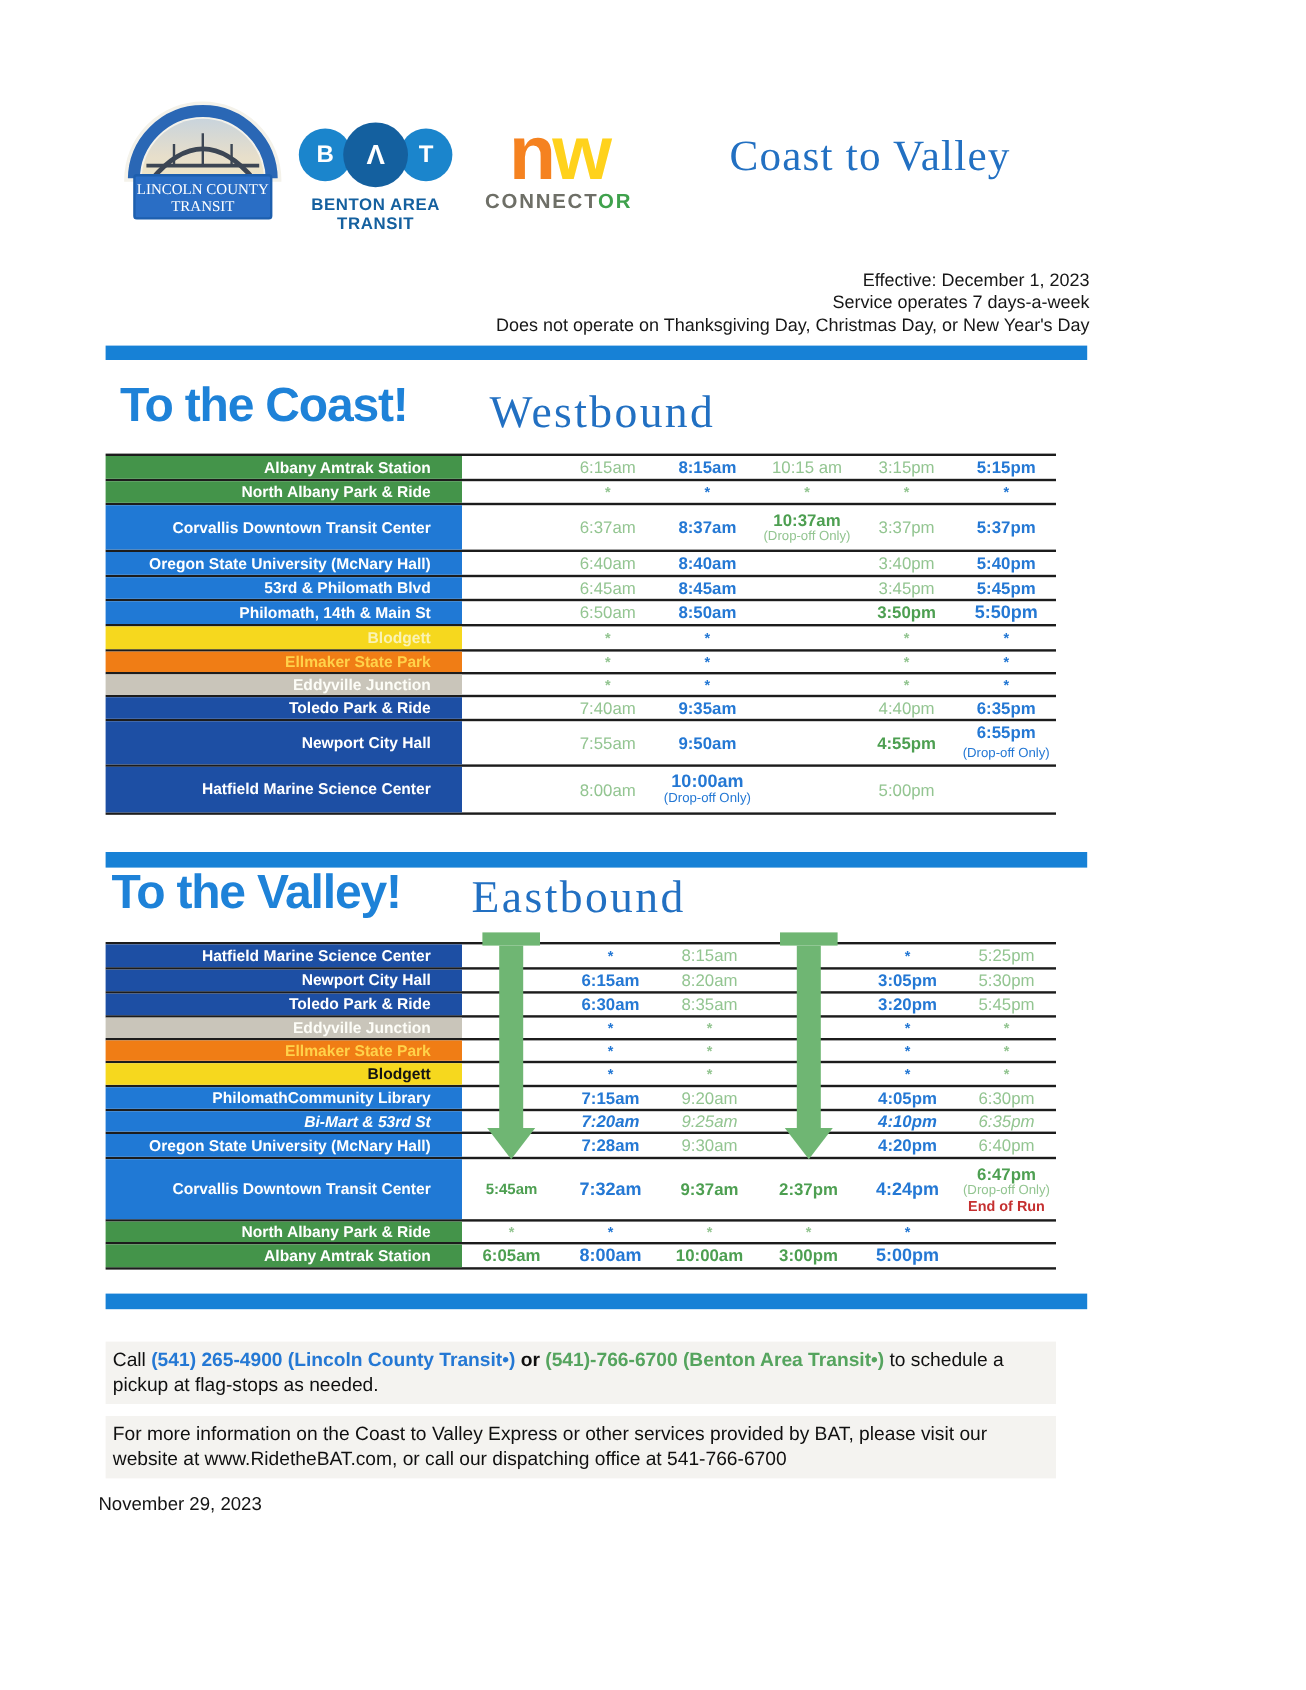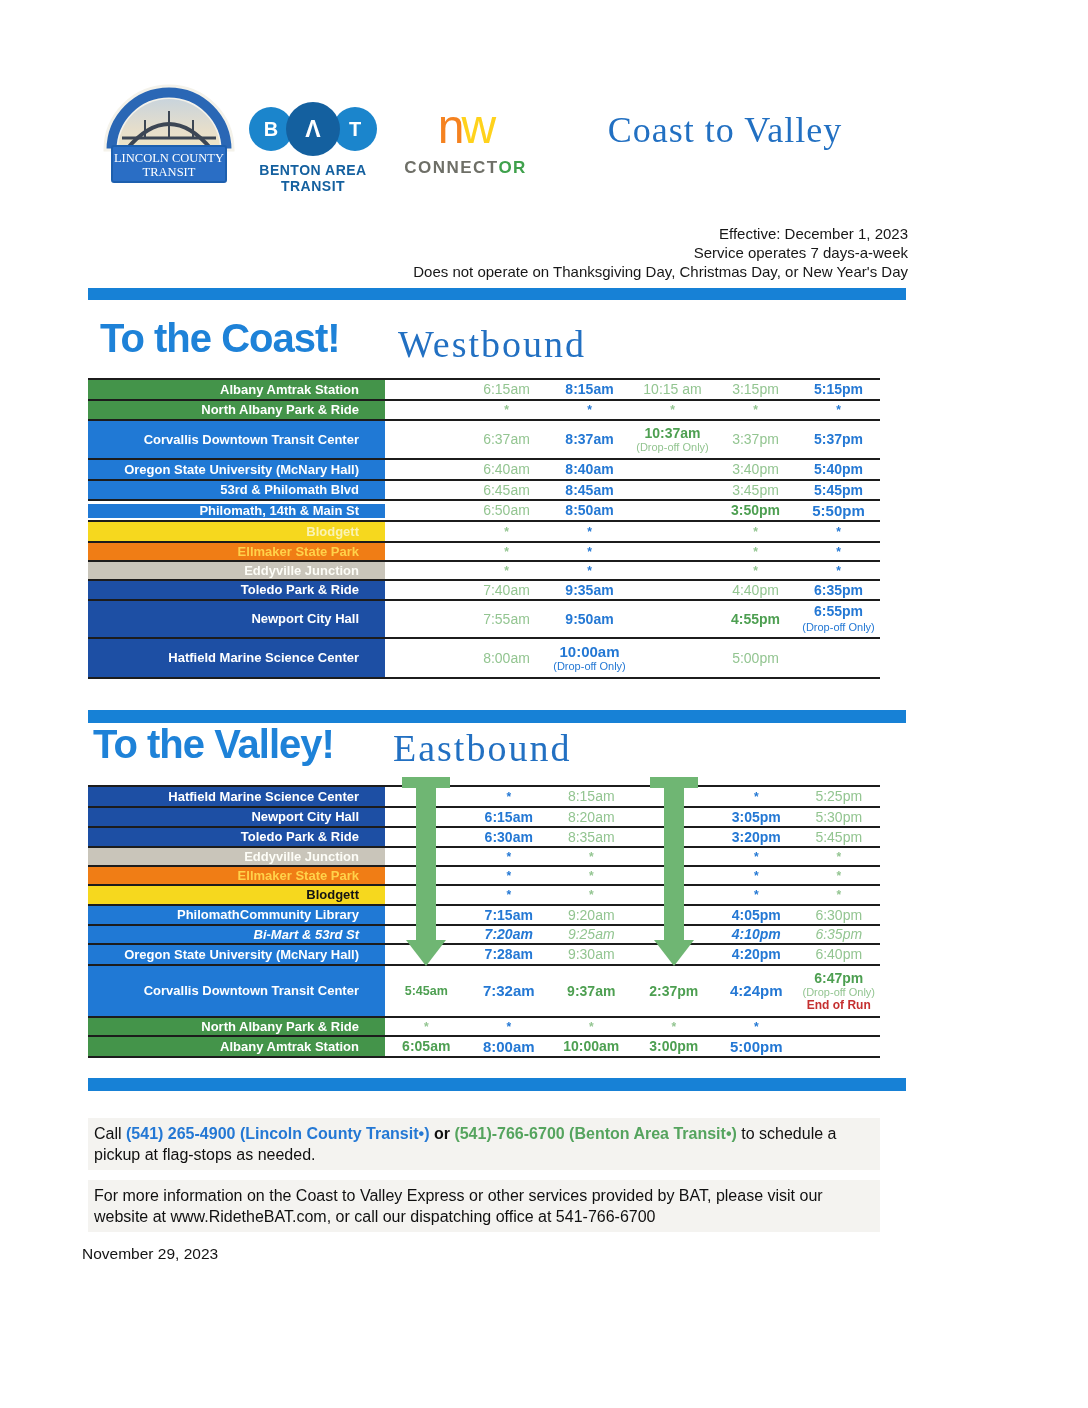--- a/index.html
+++ b/index.html
@@ -12,42 +12,42 @@
   .logo-lincoln{position:absolute;left:100px;top:80px;width:138px;height:108px;}
   .logo-lincoln svg{display:block;}
   .logo-bat{position:absolute;left:248px;top:100px;width:130px;text-align:center;}
   .bat-circles{display:flex;justify-content:center;align-items:center;height:58px;}
   .bat-c{border-radius:50%;display:flex;align-items:center;justify-content:center;
     color:#fff;font-weight:800;font-size:20px;}
   .bat-side{width:44px;height:44px;background:#1b85cc;}
   .bat-mid{width:54px;height:54px;background:#14609f;margin:0 -7px;z-index:2;font-size:23px;}
   .bat-label{color:#14609f;font-weight:800;font-size:14px;line-height:16px;letter-spacing:.5px;margin-top:4px;}
   .logo-nw{position:absolute;left:398px;top:98px;width:135px;text-align:center;}
-  .nw-word{font-weight:400;font-size:48px;line-height:58px;letter-spacing:-3px;}
+  .nw-word{font-weight:700;font-size:64px;line-height:58px;letter-spacing:-3px;}
   .nw-n{color:#f58220;}
   .nw-w{color:#ffd21c;}
   .nw-sub{font-weight:800;font-size:17px;letter-spacing:1.5px;margin-top:2px;}
   .nw-connect{color:#6e6f67;}
   .nw-or{color:#3fa14c;}
   
   .doc-title{position:absolute;left:540px;top:108px;width:370px;text-align:center;
     font-family:"Liberation Serif", serif;color:var(--title-blue);font-size:36px;line-height:45px;letter-spacing:1px;}
   .effective-block{position:absolute;left:280px;top:224px;width:628px;text-align:right;
     font-size:15px;line-height:19px;color:#171717;}
   
   .bluebar{position:absolute;left:88px;width:818px;height:12px;background:var(--bar-blue);}
   #bar1{top:288px;}
   #bar2{top:710px;height:13px;}
   #bar3{top:1078px;height:13px;}
   
   .sec-heading{position:absolute;font-weight:800;font-size:40px;letter-spacing:-1px;color:var(--heading-blue);}
   #wb-heading{left:100px;top:316px;}
   #eb-heading{left:93px;top:722px;}
   .sec-direction{position:absolute;font-family:"Liberation Serif", serif;font-size:38px;color:var(--title-blue);letter-spacing:2px;}
-  #wb-direction{left:398px;top:322px;text-align:right;}
+  #wb-direction{left:408px;top:322px;text-align:right;}
   #eb-direction{left:393px;top:726px;}
   
   .sched{position:absolute;left:88px;width:792px;border-top:2px solid #1c1c1c;}
   #wb-table{top:378px;}
   #eb-table{top:785px;}
   .trow{display:flex;align-items:stretch;border-bottom:2px solid #1c1c1c;box-sizing:border-box;}
   .station{width:297px;flex:0 0 297px;display:flex;align-items:center;justify-content:flex-end;
     padding-right:26px;box-sizing:border-box;color:#fff;font-weight:700;font-size:13px;line-height:14px;text-align:right;}
   .row-green{background:var(--green);}
   .row-blue{background:var(--blue);}
@@ -240,21 +240,21 @@
           <div class="cmain"><span class="tb">8:45am</span></div>
         </div>
         <div class="tcell" style="width: 83px; flex: 0 0 83px;"></div>
         <div class="tcell" style="width: 83px; flex: 0 0 83px;">
           <div class="cmain"><span class="tg">3:45pm</span></div>
         </div>
         <div class="tcell" style="width: 83px; flex: 0 0 83px;">
           <div class="cmain"><span class="tb">5:45pm</span></div>
         </div>
       </div>
-      <div class="trow" style="height: 21px; align-items: center;">
+      <div class="trow" style="height: 21px;">
         <div class="station row-blue">
           <span>Philomath, 14th &amp; Main St</span>
         </div>
         <div class="gap" style="flex-basis: 80px;"></div>
         <div class="tcell" style="width: 83px; flex: 0 0 83px;">
           <div class="cmain"><span class="tg">6:50am</span></div>
         </div>
         <div class="tcell" style="width: 83px; flex: 0 0 83px;">
           <div class="cmain"><span class="tb">8:50am</span></div>
         </div>

